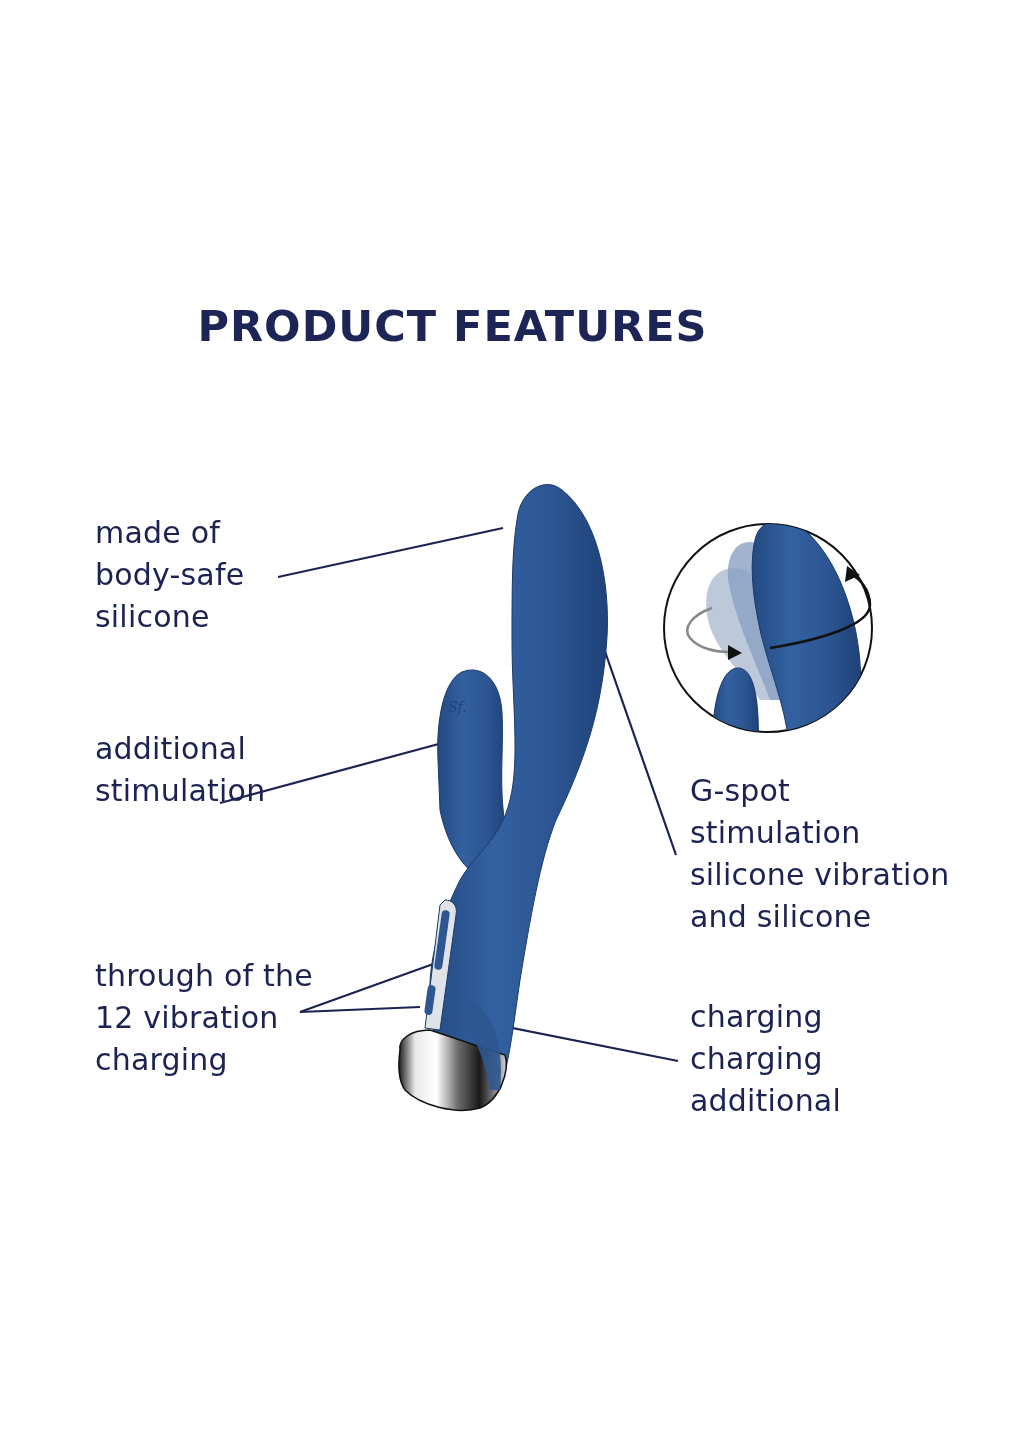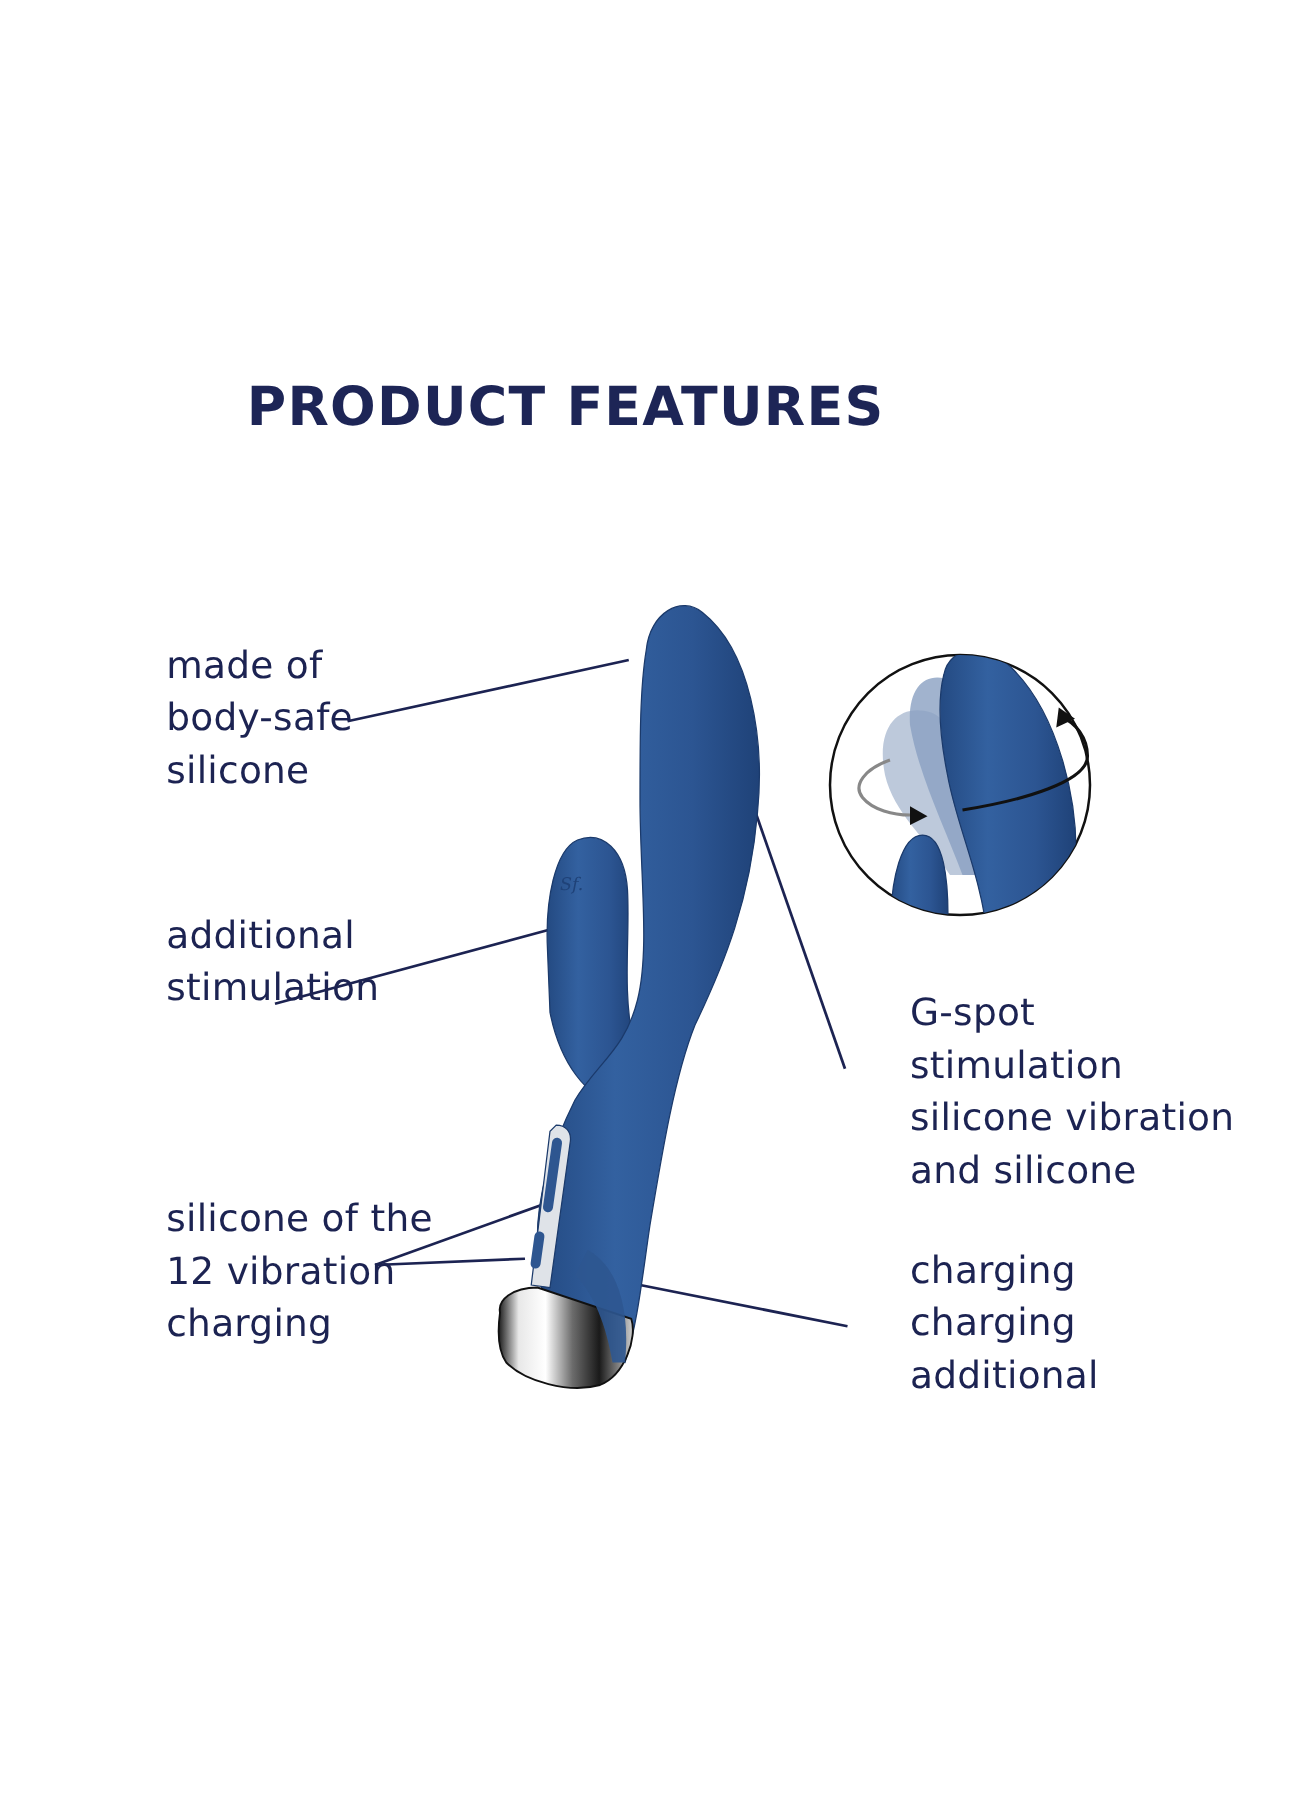--- a/index.html
+++ b/index.html
@@ -29,25 +29,25 @@
       line-height: 52px;
     }
     .feature {
       position: absolute;
       font-family: "DejaVu Sans", sans-serif;
       font-size: 30px;
       line-height: 42px;
       color: #1c2352;
       letter-spacing: 0.2px;
     }
-    .feature .line { display: block; white-space: nowrap; margin-left: 38px; }
+    .feature .line { display: block; white-space: nowrap; }
     #f-silicone { left: 95px; top: 512px; }
     #f-clitoral { left: 95px; top: 728px; }
     #f-controls { left: 95px; top: 955px; }
-    #f-gspot    { left: 690px; top: 790px; }
+    #f-gspot    { left: 690px; top: 770px; }
     #f-charging { left: 690px; top: 996px; }
 
     svg.art {
       position: absolute;
       left: 0; top: 0;
       width: 1035px; height: 1440px;
     }
   </style>
 </head>
 <body>
@@ -59,21 +59,21 @@
   <span class="line">body-safe</span>
   <span class="line">silicone</span>
 </div>
 
 <div class="feature" id="f-clitoral">
   <span class="line">additional</span>
   <span class="line">stimulation</span>
 </div>
 
 <div class="feature" id="f-controls">
-  <span class="line">silicone of the</span>
+  <span class="line">through of the</span>
   <span class="line">12 vibration</span>
   <span class="line">charging</span>
 </div>
 
 <div class="feature" id="f-gspot">
   <span class="line">G-spot</span>
   <span class="line">stimulation</span>
   <span class="line">silicone vibration</span>
   <span class="line">and silicone</span>
 </div>

